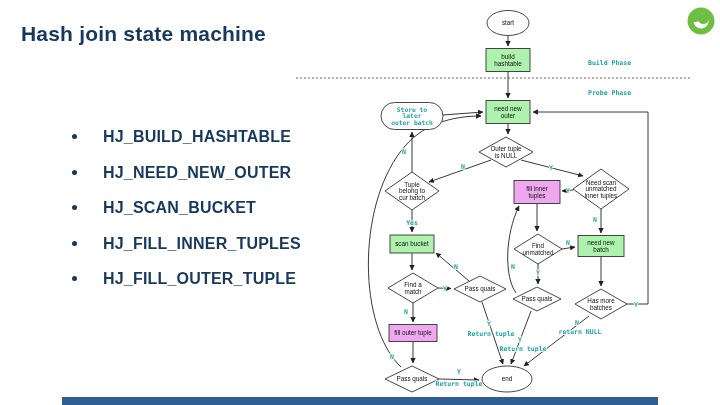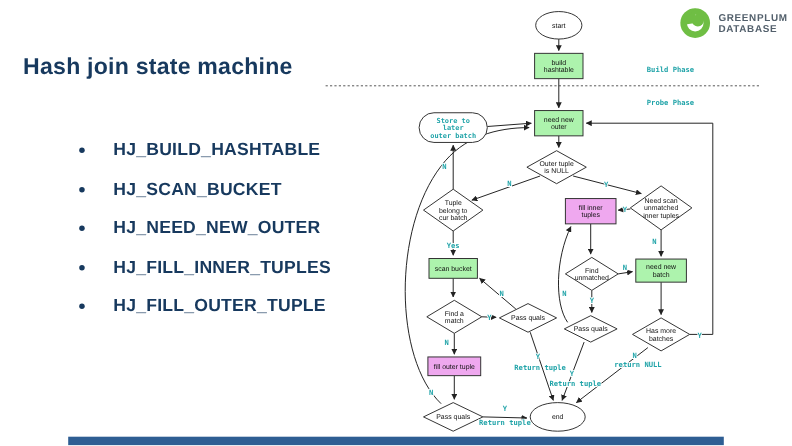--- a/index.html
+++ b/index.html
@@ -1,19 +1,19 @@
 <!DOCTYPE html>
 <html><head>
 <meta charset="utf-8">
 <style>
   html,body{margin:0;padding:0;background:#fff;}
   .stage{position:relative;width:720px;height:405px;background:#ffffff;overflow:hidden;
          font-family:"Liberation Sans",sans-serif;}
   .slide-title{position:absolute;left:21px;top:22px;font-size:21px;font-weight:700;
-               color:#17395e;letter-spacing:0.2px;margin-top:27px;}
+               color:#17395e;letter-spacing:0.2px;}
   .bullet-list{position:absolute;left:72px;top:128px;list-style:none;margin:0;padding:0;}
   .bullet-list li{display:flex;align-items:flex-start;height:16px;margin-bottom:19.5px;
                   font-size:16px;font-weight:600;color:#17395e;letter-spacing:0.2px;gap:12px;}
   .bullet-dot{width:5px;height:5px;border-radius:50%;background:#17395e;margin:6px 14px 0 0;
               flex:0 0 auto;}
   .logo{position:absolute;right:4px;top:6px;display:flex;align-items:center;}
   .logo-text{margin-left:6px;font-weight:700;color:#53606c;font-size:9px;line-height:10px;
              letter-spacing:0.6px;}
   .footer-bar{position:absolute;left:62px;top:397px;width:596px;height:8px;background:#2e5e93;}
   svg text{user-select:none;}
@@ -25,47 +25,43 @@
 
   <div class="slide-title">Hash join state machine</div>
 
   <ul class="bullet-list">
       <li>
         <span class="bullet-dot"></span>
         <span>HJ_BUILD_HASHTABLE</span>
       </li>
       <li>
         <span class="bullet-dot"></span>
-        <span>HJ_SCAN_BUCKET</span>
+        <span>HJ_NEED_NEW_OUTER</span>
       </li>
       <li>
         <span class="bullet-dot"></span>
-        <span>HJ_NEED_NEW_OUTER</span>
+        <span>HJ_SCAN_BUCKET</span>
       </li>
       <li>
         <span class="bullet-dot"></span>
         <span>HJ_FILL_INNER_TUPLES</span>
       </li>
       <li>
         <span class="bullet-dot"></span>
         <span>HJ_FILL_OUTER_TUPLE</span>
       </li>
     </ul>
 
   <div class="logo">
     <svg width="30" height="30" viewBox="0 0 30 30">
       <circle cx="15" cy="15" r="13.5" fill="#6fbe44"></circle>
       <circle cx="15" cy="15" r="7.6" fill="#ffffff"></circle>
       <circle cx="17.4" cy="12.6" r="5.4" fill="#6fbe44"></circle>
       <path d="M15,1.5 L15,15 L2,17 Z" fill="#6fbe44"></path>
     </svg>
-    <div class="logo-text">
-      <div>GREENPLUM</div>
-      <div>DATABASE</div>
-    </div>
   </div>
 
   <svg id="diagram-svg" width="720" height="405" viewBox="0 0 720 405" style="position:absolute;left:0;top:0;">
     <defs>
       <marker id="arrow" viewBox="0 0 6 6" refX="5.5" refY="3" markerWidth="6" markerHeight="6" orient="auto-start-reverse">
         <path d="M0,0 L6,3 L0,6 Z" fill="#222222"></path>
       </marker>
     </defs>
   <line x1="296" y1="78" x2="690" y2="78" stroke="#555" stroke-width="0.9" stroke-dasharray="2 2"></line>
       <text x="588" y="65" font-size="6.5" font-weight="bold" fill="#1fa3a8" font-family="&quot;DejaVu Sans Mono&quot;,monospace">Build Phase</text>

